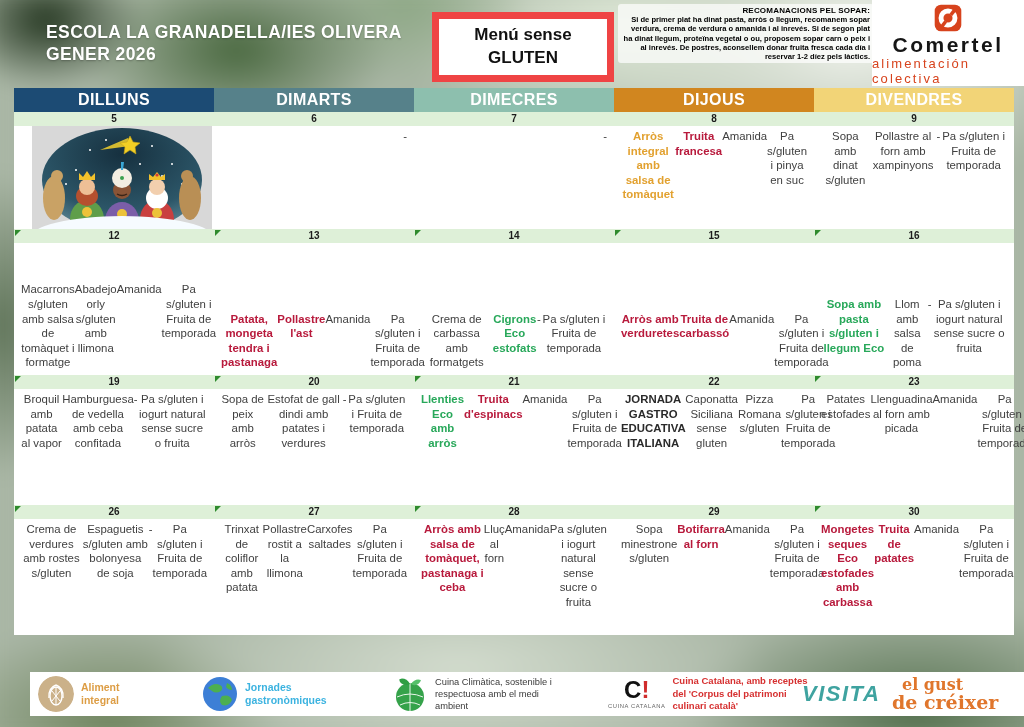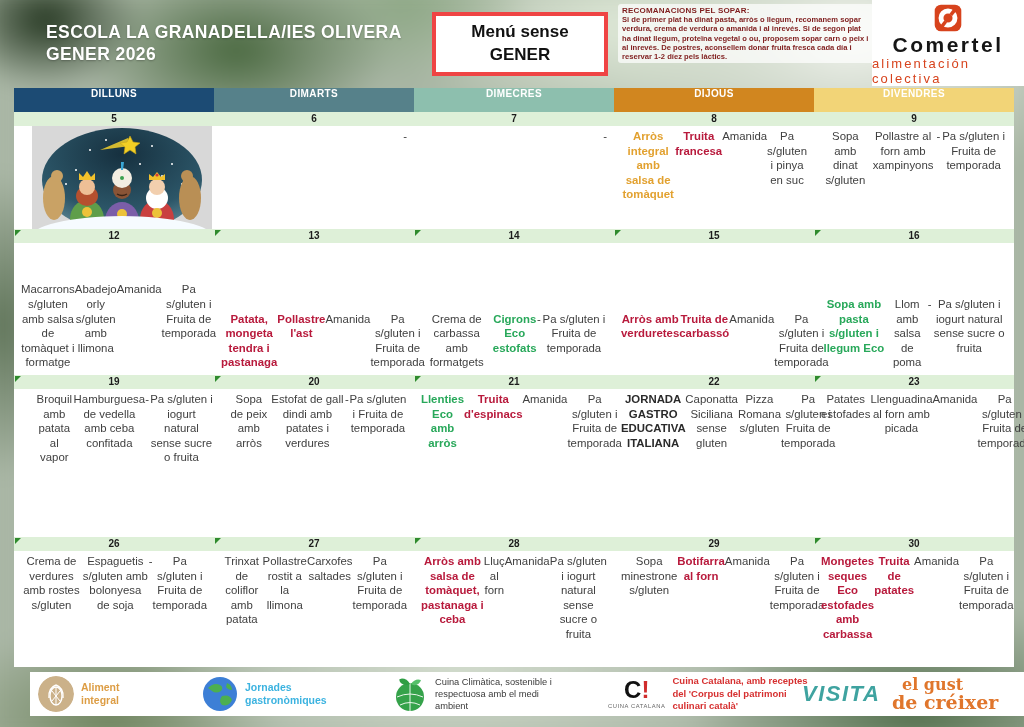--- a/index.html
+++ b/index.html
@@ -11,36 +11,36 @@
       radial-gradient(220px 130px at 24% 9%,#49683f 0%,rgba(73,104,63,0) 70%),
       radial-gradient(180px 120px at 40% 3%,#8ea886 0%,rgba(142,168,134,0) 70%),
       radial-gradient(300px 170px at 60% 6%,#dde7d6 0%,rgba(221,231,214,0) 75%),
       radial-gradient(340px 200px at 82% 7%,#f2f5ee 0%,rgba(242,245,238,0) 78%),
       radial-gradient(160px 220px at 1% 45%,#5c7156 0%,rgba(92,113,86,0) 70%),
       radial-gradient(420px 150px at 45% 90%,#d3dcce 0%,rgba(211,220,206,0) 75%),
       radial-gradient(320px 160px at 88% 96%,#55714f 0%,rgba(85,113,79,0) 72%),
       radial-gradient(240px 140px at 12% 97%,#70855f 0%,rgba(112,133,95,0) 72%);}
   
   .school-title{position:absolute;left:30px;top:22px;color:#fff;font-weight:bold;font-size:17.5px;line-height:1.25;letter-spacing:.4px;text-shadow:0 1px 2px rgba(0,0,0,.25);margin-left:16px;}
-  .menu-box{position:absolute;left:432px;top:12px;width:168px;height:56px;background:#fff;border:4px solid #ef4444;display:flex;flex-direction:column;align-items:center;justify-content:center;color:#111;font-weight:bold;font-size:17px;line-height:1.35;}
-  .reco{position:absolute;left:618px;top:4px;width:248px;background:rgba(255,255,255,.7);border-radius:3px;padding:2px 4px;text-align:left;color:#7f1d1d;}
+  .menu-box{position:absolute;left:432px;top:12px;width:168px;height:56px;background:#fff;border:7px solid #ef4444;display:flex;flex-direction:column;align-items:center;justify-content:center;color:#111;font-weight:bold;font-size:17px;line-height:1.35;}
+  .reco{position:absolute;left:618px;top:4px;width:248px;background:rgba(255,255,255,.7);border-radius:3px;padding:2px 4px;text-align:right;color:#000000;}
   .reco-title{font-size:8px;font-weight:bold;letter-spacing:.2px;}
   .reco-body{font-size:7.6px;font-weight:bold;line-height:1.22;}
   .brand{position:absolute;left:872px;top:0;width:152px;height:86px;background:#fff;display:flex;flex-direction:column;align-items:center;justify-content:flex-start;padding-top:4px;box-sizing:border-box;}
   .brand-name{font-size:21px;font-weight:bold;color:#161616;letter-spacing:2.5px;line-height:1;margin-top:2px;}
   .brand-tagline{font-size:13px;color:#d7431d;letter-spacing:2.1px;margin-top:1px;}
   
   .calendar{position:absolute;left:14px;top:88px;width:1000px;}
   .wd-row{display:flex;height:24px;}
-  .wd-cell{width:200px;display:flex;justify-content:center;color:#fff;font-weight:bold;font-size:10px;letter-spacing:.4px;}
+  .wd-cell{width:200px;display:flex;align-items:center;justify-content:center;color:#fff;font-weight:bold;font-size:16px;letter-spacing:.4px;}
   .band-row{display:flex;height:14px;background:#def0d8;}
   .band-cell{width:200px;position:relative;text-align:center;font-size:10px;font-weight:bold;color:#1c1c1c;line-height:14px;}
   .marker{position:absolute;left:1px;top:1px;width:0;height:0;border-top:6px solid #2f8b2e;border-right:6px solid transparent;}
   .content-row{display:flex;background:#fff;}
-  .wk0{height:103px;} .wk1{height:132px;align-items:flex-end;} .wk2{height:148px;padding-left:14px;} .wk3{height:116px;}
+  .wk0{height:103px;} .wk1{height:132px;align-items:flex-end;} .wk2{height:116px;} .wk3{height:116px;}
   .menu-cell{width:200px;box-sizing:border-box;padding:3px 7px 5px;display:flex;flex-direction:row;justify-content:space-between;text-align:center;position:relative;}
   .line{font-size:11.4px;line-height:1.28;color:#404040;min-height:14px;}
   .line.r{color:#b81a3c;font-weight:bold;}
   .line.g{color:#28a85a;font-weight:bold;}
   .line.o{color:#e2a12f;font-weight:bold;}
   .line.b{color:#2a2a2a;font-weight:bold;}
   .kings-wrap{position:absolute;left:18px;top:0px;width:180px;height:103px;}
   
   .footer{position:absolute;left:30px;top:672px;width:994px;height:44px;background:#fff;}
   .f-item{position:absolute;top:0;height:44px;display:flex;align-items:center;gap:7px;}
@@ -66,21 +66,21 @@
 <div class="page">
   <div class="bg"></div>
 
   <div class="school-title">
     <div>ESCOLA LA GRANADELLA/IES OLIVERA</div>
     <div>GENER 2026</div>
   </div>
 
   <div class="menu-box">
     <div>Menú sense</div>
-    <div>GENER</div>
+    <div>GLUTEN</div>
   </div>
 
   <div class="reco">
     <div class="reco-title">RECOMANACIONS PEL SOPAR:</div>
     <div class="reco-body">Si de primer plat ha dinat pasta, arròs o llegum, recomanem sopar verdura, crema de verdura o amanida i al inrevés. Si de segon plat ha dinat llegum, proteïna vegetal o ou, proposem sopar carn o peix i al inrevés. De postres, aconsellem donar fruita fresca cada día i reservar 1-2 díez pels làctics.</div>
   </div>
 
   <div class="brand">
     <svg width="38" height="38" viewBox="0 0 40 40">
       <rect x="1" y="1" width="38" height="38" rx="9" fill="#d7431d"></rect>

